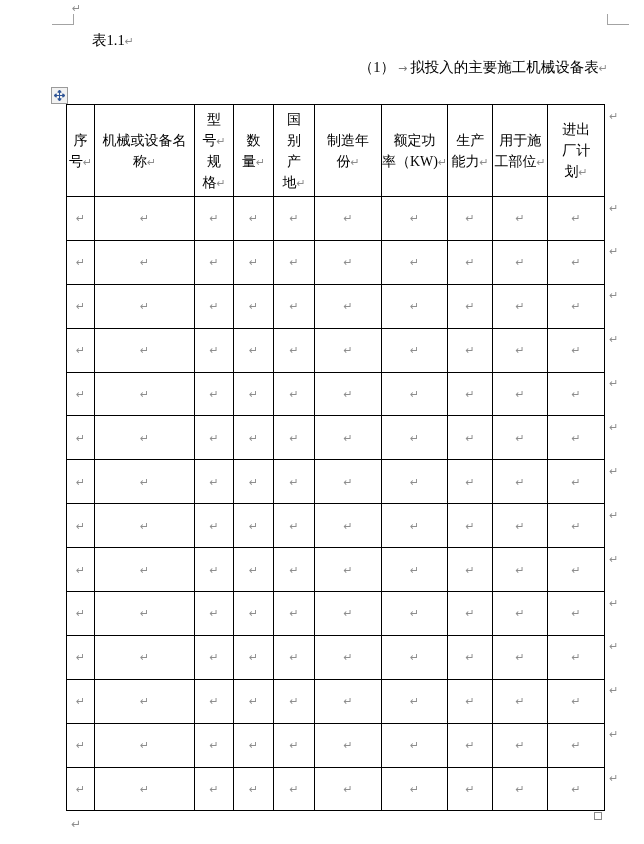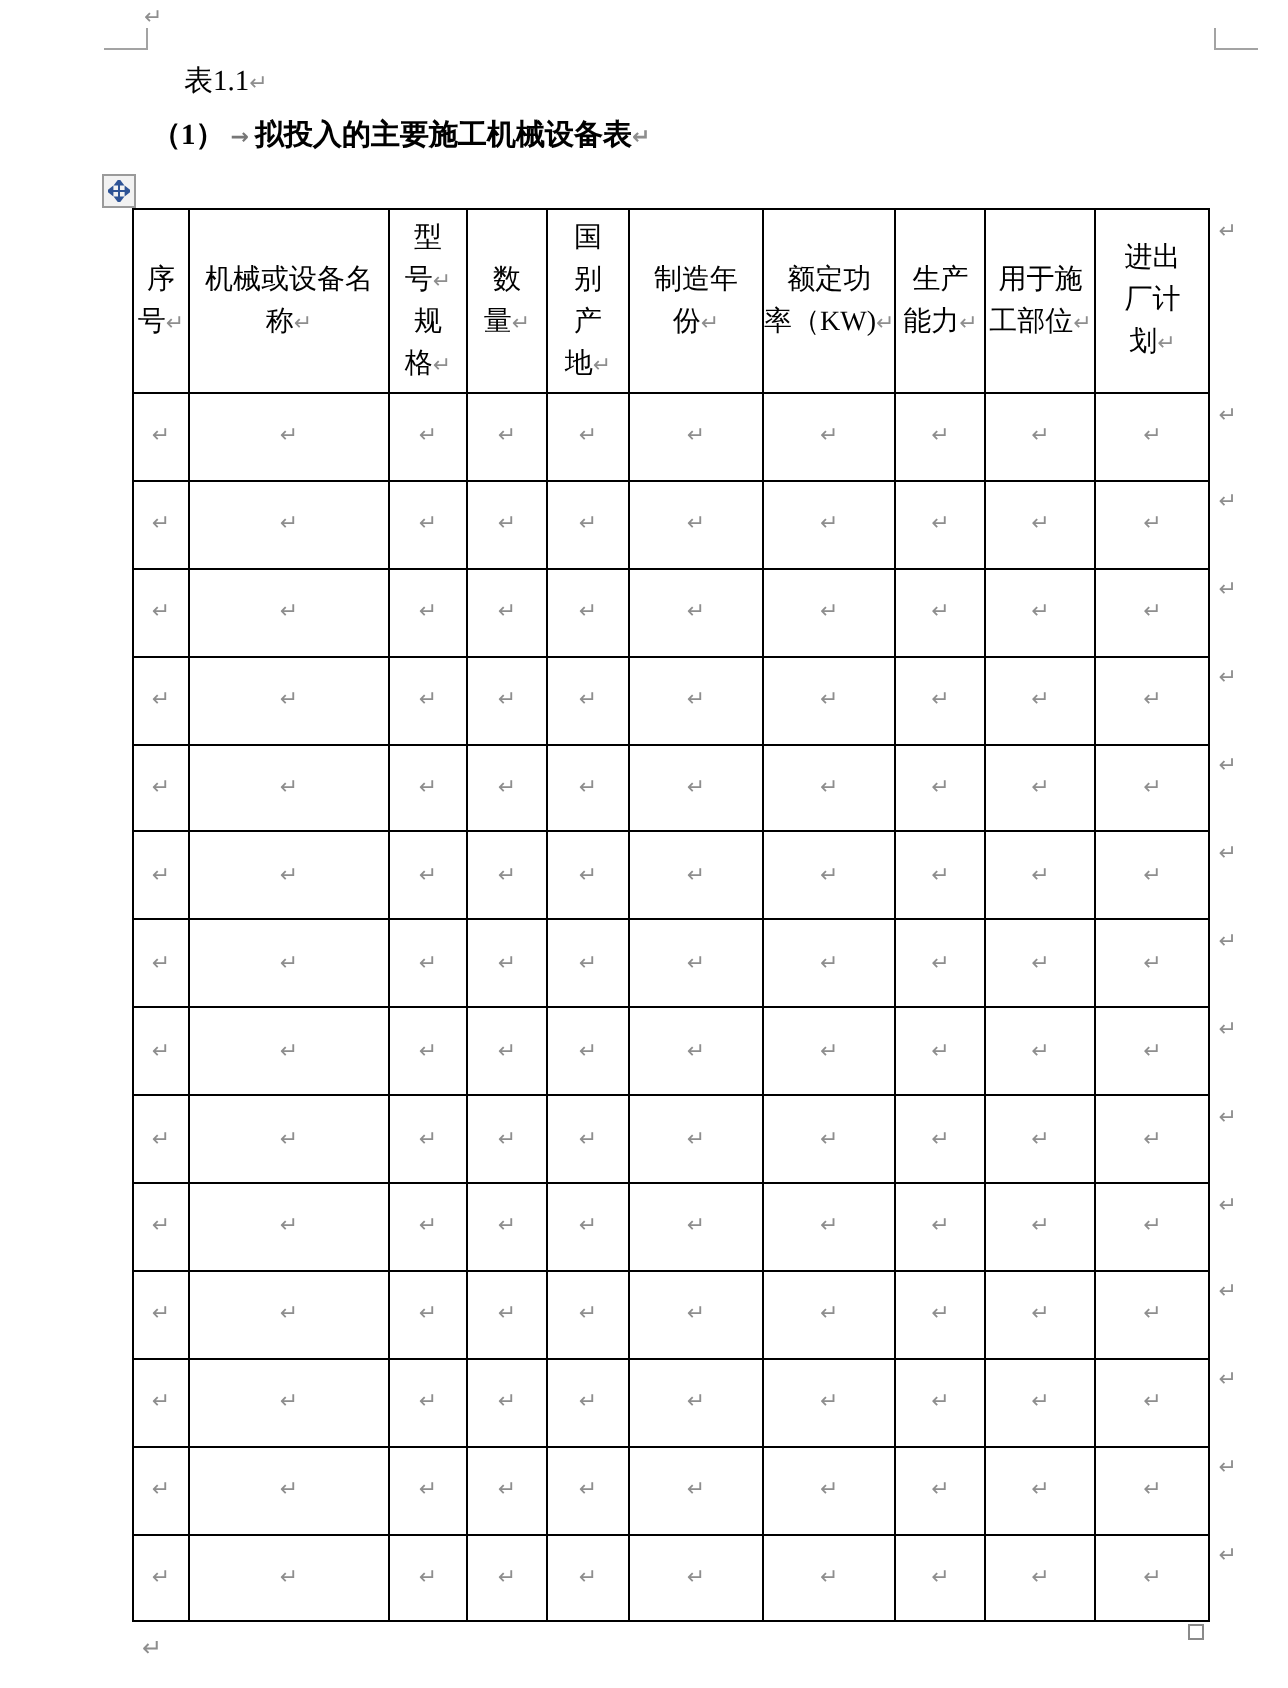--- a/index.html
+++ b/index.html
@@ -13,21 +13,21 @@
     color:#8e8e8e;font-family:"DejaVu Sans",sans-serif;
     font-size:11px;line-height:1;vertical-align:baseline;
   }
   .mark.abs{position:absolute;}
   
   .crop{position:absolute;width:21px;height:10px;top:14px;}
   .crop.left{left:52px;border-right:1px solid #a3a3a3;border-bottom:1px solid #a3a3a3;}
   .crop.right{left:607px;border-left:1px solid #a3a3a3;border-bottom:1px solid #a3a3a3;}
   
   .caption{position:absolute;left:92px;top:31px;font-size:14.5px;white-space:nowrap;text-align:right;}
-  .doc-title{position:absolute;left:76px;top:58px;width:532px;text-align:left;font-size:14.5px;white-space:nowrap;font-weight:bold;}
+  .doc-title{position:absolute;left:76px;top:58px;width:532px;text-align:right;font-size:14.5px;white-space:nowrap;}
   .doc-title .tab{padding:0 3px;color:#777;}
   
   .move-handle{
     position:absolute;left:51px;top:87px;width:15px;height:15px;
     background:#f2f2f2;border:1px solid #9a9a9a;display:flex;align-items:center;justify-content:center;
   }
   
   table.doc-table{
     position:absolute;left:66px;top:104px;border-collapse:collapse;table-layout:fixed;
   }

